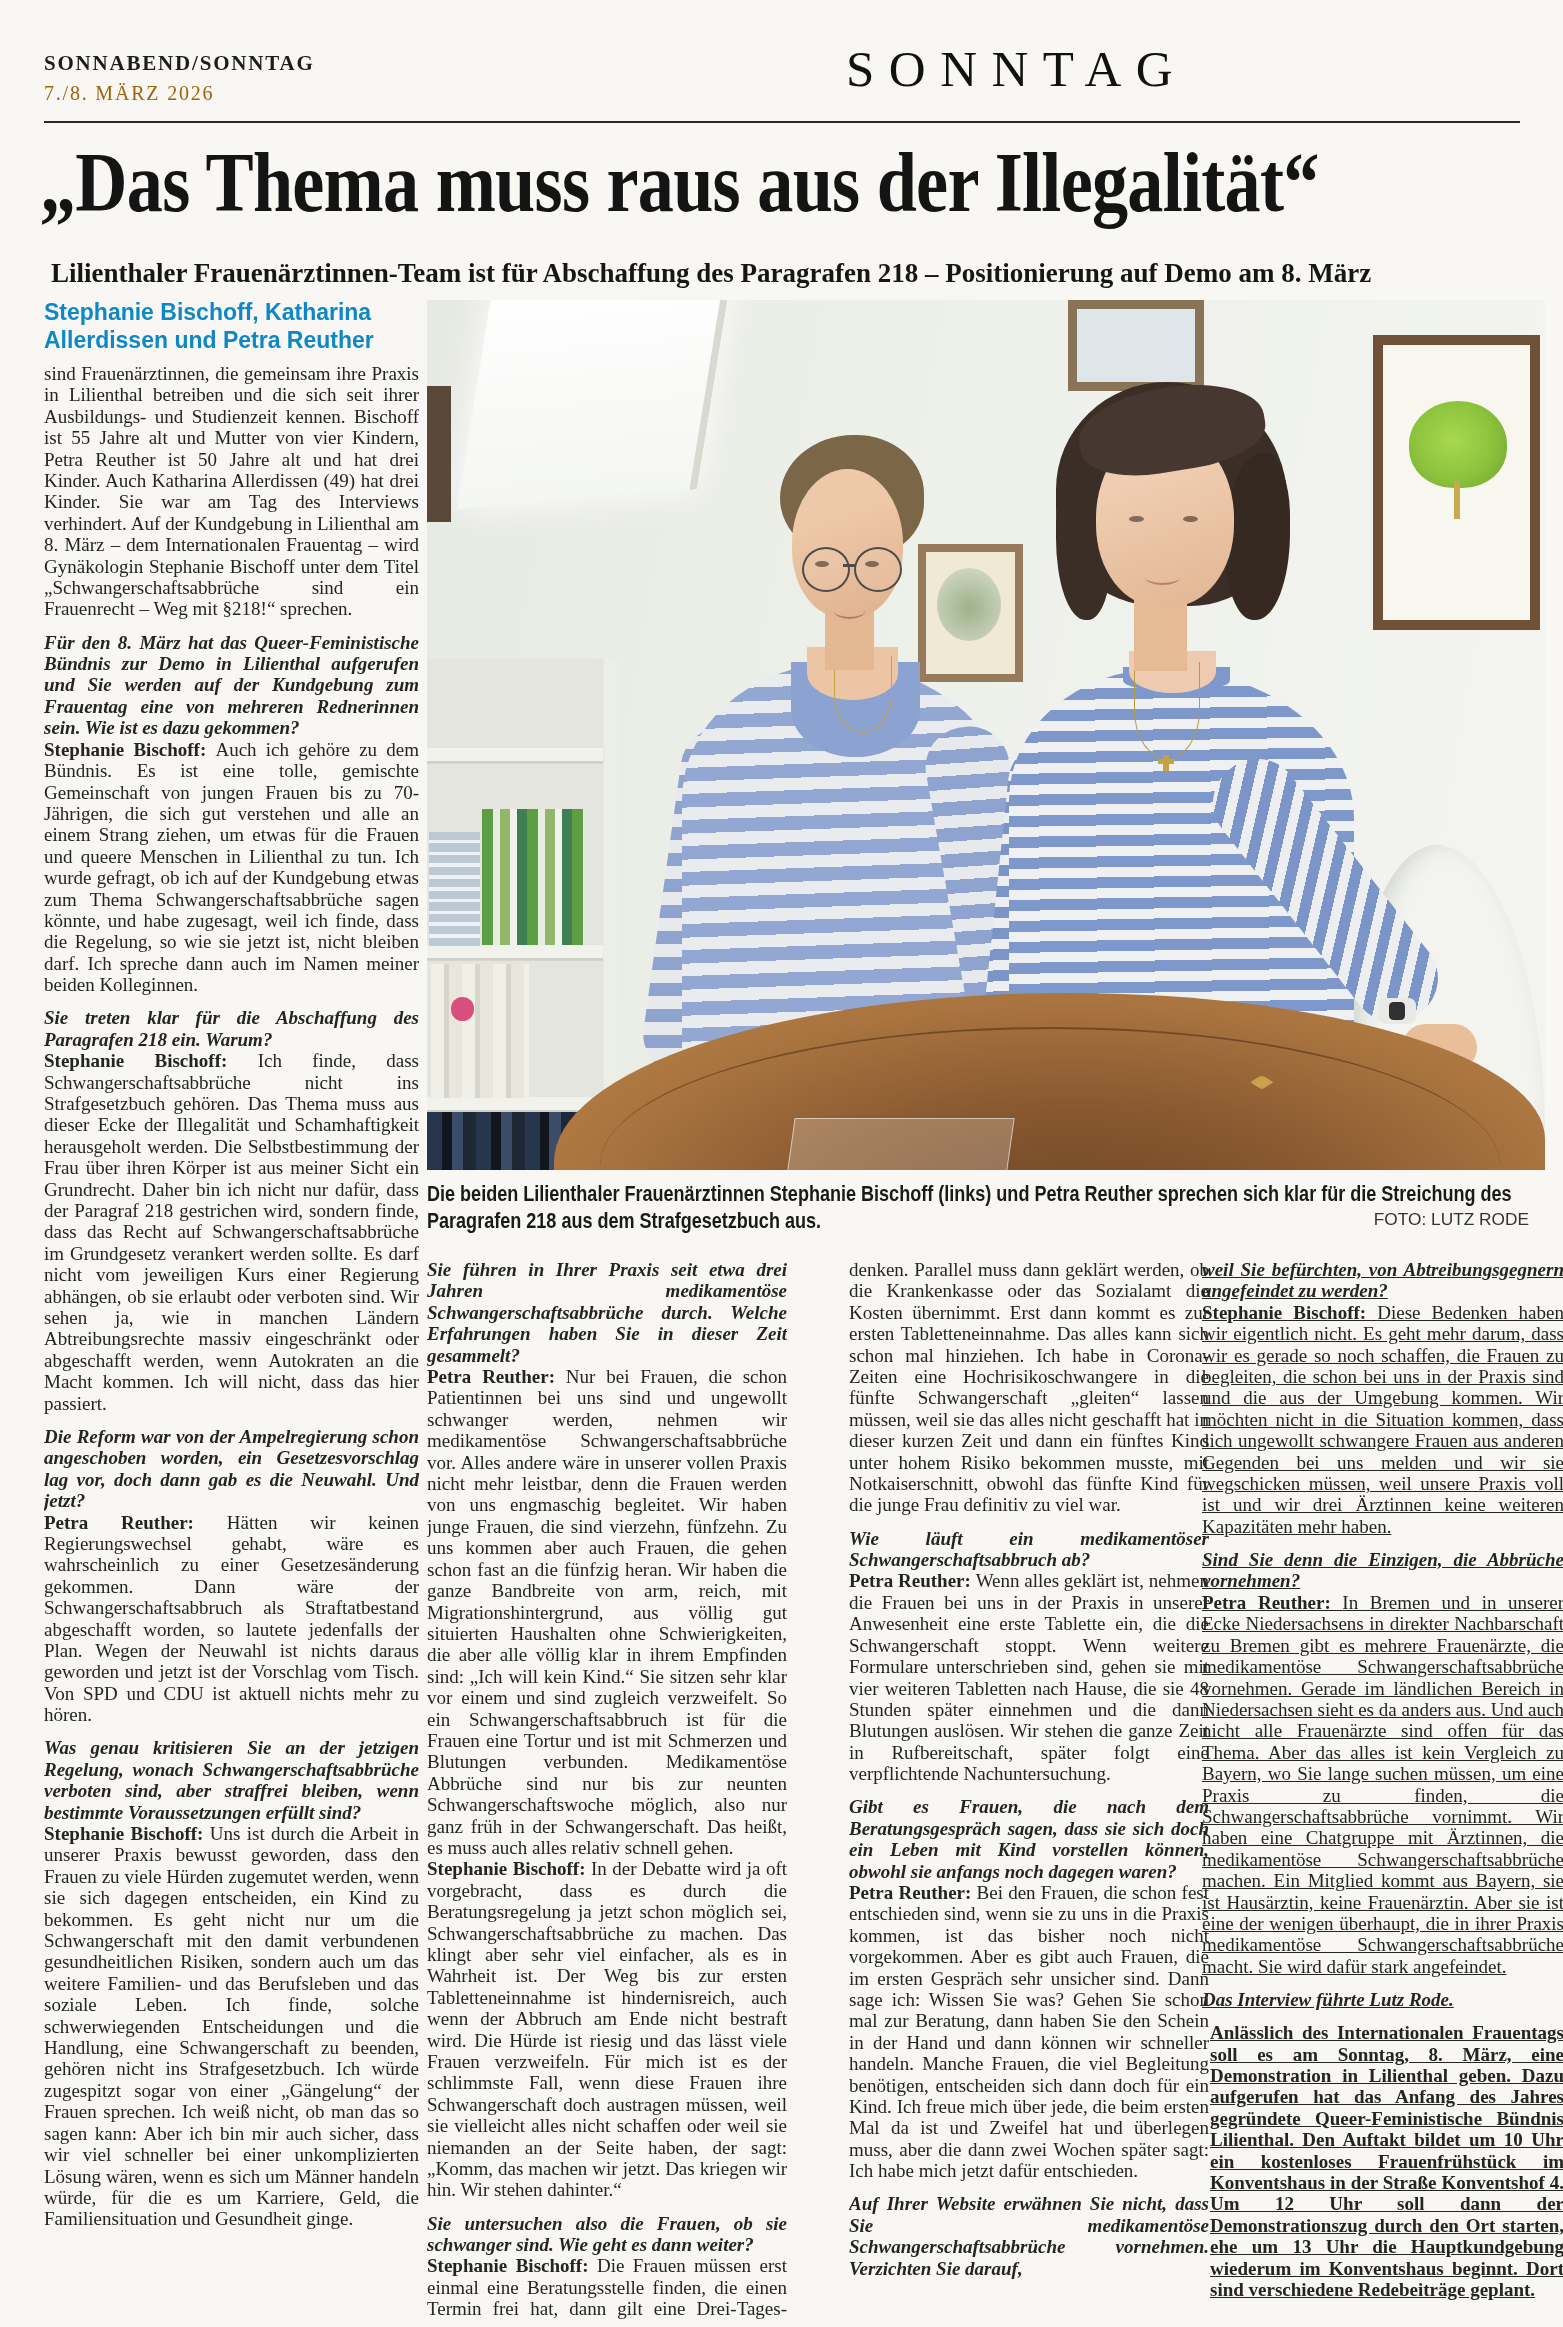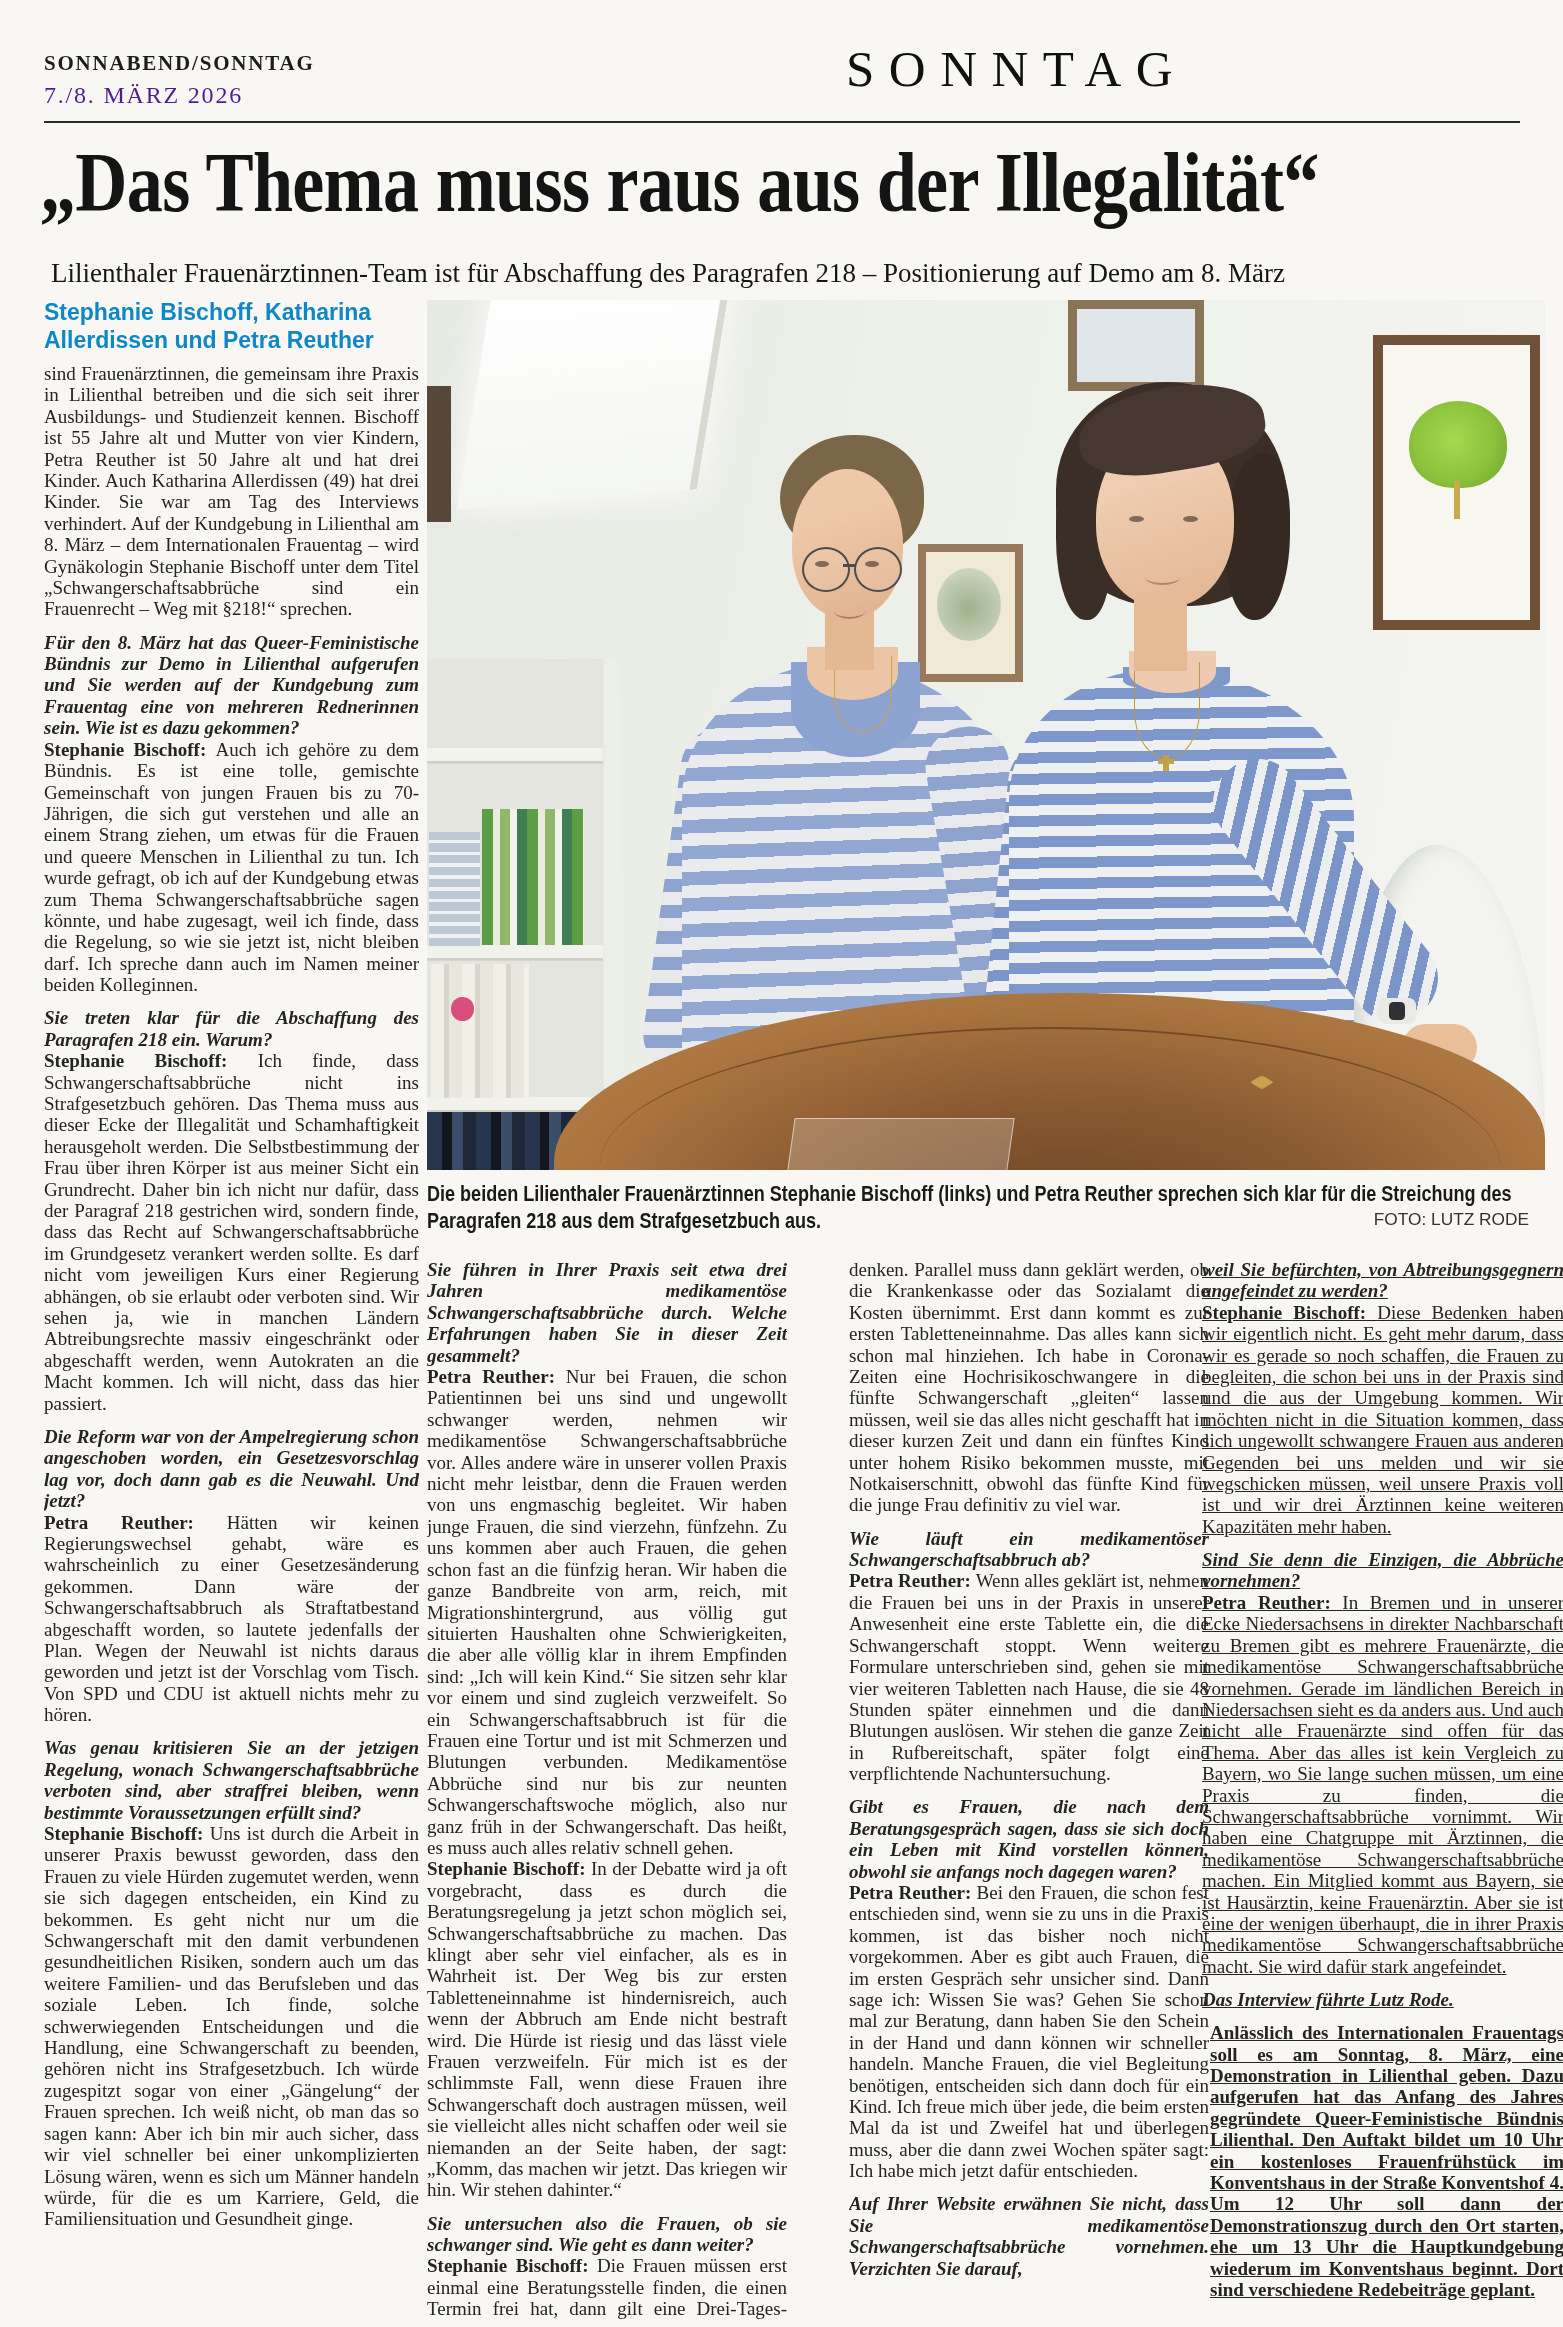--- a/index.html
+++ b/index.html
@@ -1,28 +1,28 @@
 <!DOCTYPE html>
 <html lang="de" style="font-size:14.5px"><head>
 <meta charset="utf-8">
 <style>
   html,body{margin:0;padding:0;background:#c9c9c9;}
   .page{position:relative;width:1564px;height:2327px;margin:0 auto;background:#f8f7f4;overflow:hidden;
         font-family:"Liberation Serif",serif;color:#242424;}
   
   .masthead-left{position:absolute;left:44px;top:51px;}
   .mh-day{font-size:21px;letter-spacing:1.8px;font-weight:700;color:#1c1c1c;}
-  .mh-date{font-size:24px;letter-spacing:1.8px;margin-top:5.5px;color:#4c1d95;}
+  .mh-date{font-size:20px;letter-spacing:1.8px;margin-top:5.5px;color:#a16207;}
   .mh-section{position:absolute;left:846px;top:40px;font-size:51px;letter-spacing:14.5px;color:#111;}
   .mh-rule{position:absolute;left:44px;top:121px;width:1476px;height:1.8px;background:#2a2a2a;}
   
   .headline{position:absolute;left:40px;top:133px;width:1482px;height:111px;overflow:visible;}
   .headline-inner{display:inline-block;white-space:nowrap;font-size:85px;font-weight:700;color:#141414;
         transform:scaleX(.85);transform-origin:0 0;letter-spacing:-0.9px;}
-  .deck{position:absolute;left:51px;top:258px;width:1491px;font-size:27px;font-weight:400;color:#161616;white-space:nowrap;}
+  .deck{position:absolute;left:51px;top:258px;width:1491px;font-size:27px;font-weight:700;color:#161616;white-space:nowrap;}
   
   .col{position:absolute;top:1255px;height:1069px;overflow:hidden;font-size:19px;line-height:21.4px;}
   .col-left{position:absolute;left:44px;top:298px;width:375px;height:2027px;overflow:hidden;
         font-size:19px;line-height:21.4px;}
   .byline{font-family:"Liberation Sans",sans-serif;font-weight:700;font-size:23px;line-height:28px;
         color:#0e87c6;margin:0 0 9px 0;}
   .para{margin:0;text-align:justify;hyphens:auto;-webkit-hyphens:auto;overflow-wrap:break-word;}
   .q,.qcont,.closing{font-weight:700;font-style:italic;}
   .q,.closing,.info{margin-top:11.8px;}
   .info{font-weight:700;margin-left:8px;}

